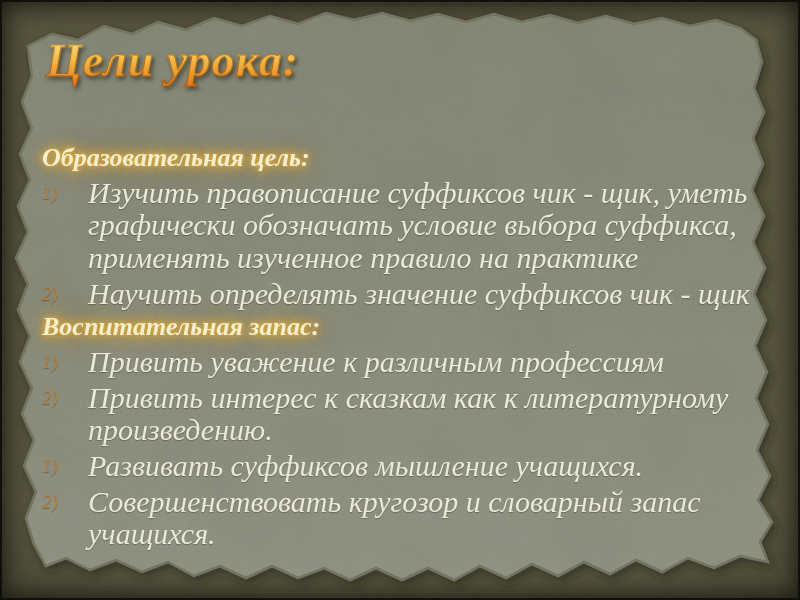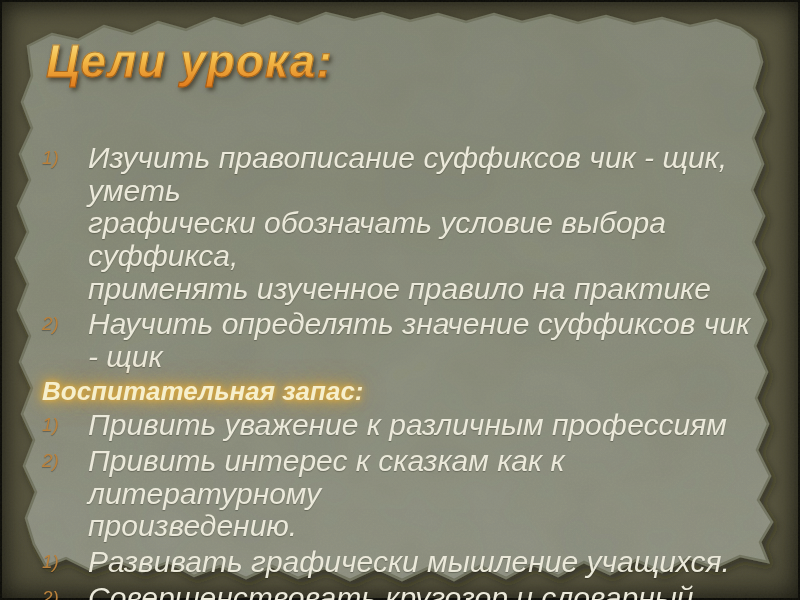--- a/index.html
+++ b/index.html
@@ -1,20 +1,20 @@
 <!DOCTYPE html>
 <html style="--frame-background: #56533d; --page-background: #8d907e; --title-gradient-top: #f9e38f; --title-gradient-bottom: #e2801f; --heading-text: #f6efcd; --heading-glow: #d9a83f; --body-text: #ebe9da; --number-text: #b9813c;"><head>
 <meta charset="utf-8">
 <style>
   html,body{margin:0;padding:0;background:#222;}
   #slide{
     position:relative;
     width:800px;height:600px;
     overflow:hidden;
-    font-family:Liberation Sans, sans-serif;
+    font-family:Liberation Serif, serif;
     background:
       radial-gradient(115% 95% at 50% 46%, rgba(0,0,0,0) 58%, rgba(8,8,4,0.55) 100%),
       var(--frame-background,#56533d);
     box-shadow: inset 0 0 0 2px #0b0b07, inset 0 0 22px 6px rgba(10,10,5,.75);
   }
   #tear-svg{position:absolute;left:0;top:0;width:800px;height:600px;display:block;}
   .content{
     position:absolute;left:0;top:0;width:800px;height:600px;
   }
   .title{
@@ -108,20 +108,21 @@
 
     <rect x="0" y="0" width="800" height="600" filter="url(#grain)" opacity="0.8"></rect>
     <use href="#pagepoly" fill="url(#pgrad)" filter="url(#pageShadow)" stroke="#757763" stroke-width="2.5"></use>
     <rect x="0" y="0" width="800" height="600" clip-path="url(#pageclip)" filter="url(#blotch)"></rect>
     <rect x="0" y="0" width="800" height="600" clip-path="url(#pageclip)" filter="url(#grain)" opacity="0.55"></rect>
   </svg>
 
   <div class="content">
     <div class="title">Цели урока:</div>
     <div class="goals">
+        <div class="sec-heading">Образовательная цель:</div>
         <div class="item">
           <span class="num">1)</span>
           <span class="txt">Изучить правописание суффиксов чик - щик, уметь
 графически обозначать условие выбора суффикса,
 применять изученное правило на практике</span>
         </div>
         <div class="item">
           <span class="num">2)</span>
           <span class="txt">Научить определять значение суффиксов чик - щик</span>
         </div>
@@ -130,21 +131,21 @@
           <span class="num">1)</span>
           <span class="txt">Привить уважение к различным профессиям</span>
         </div>
         <div class="item">
           <span class="num">2)</span>
           <span class="txt">Привить интерес к сказкам как к литературному
 произведению.</span>
         </div>
         <div class="item">
           <span class="num">1)</span>
-          <span class="txt">Развивать графически мышление учащихся.</span>
+          <span class="txt">Развивать суффиксов мышление учащихся.</span>
         </div>
         <div class="item">
           <span class="num">2)</span>
           <span class="txt">Совершенствовать кругозор и словарный запас
 учащихся.</span>
         </div>
       </div>
   </div>
 </div>
 

